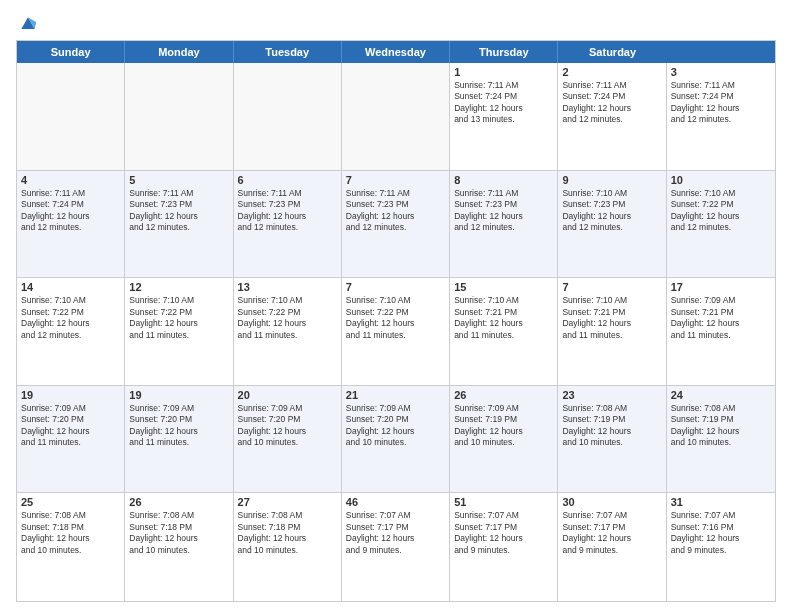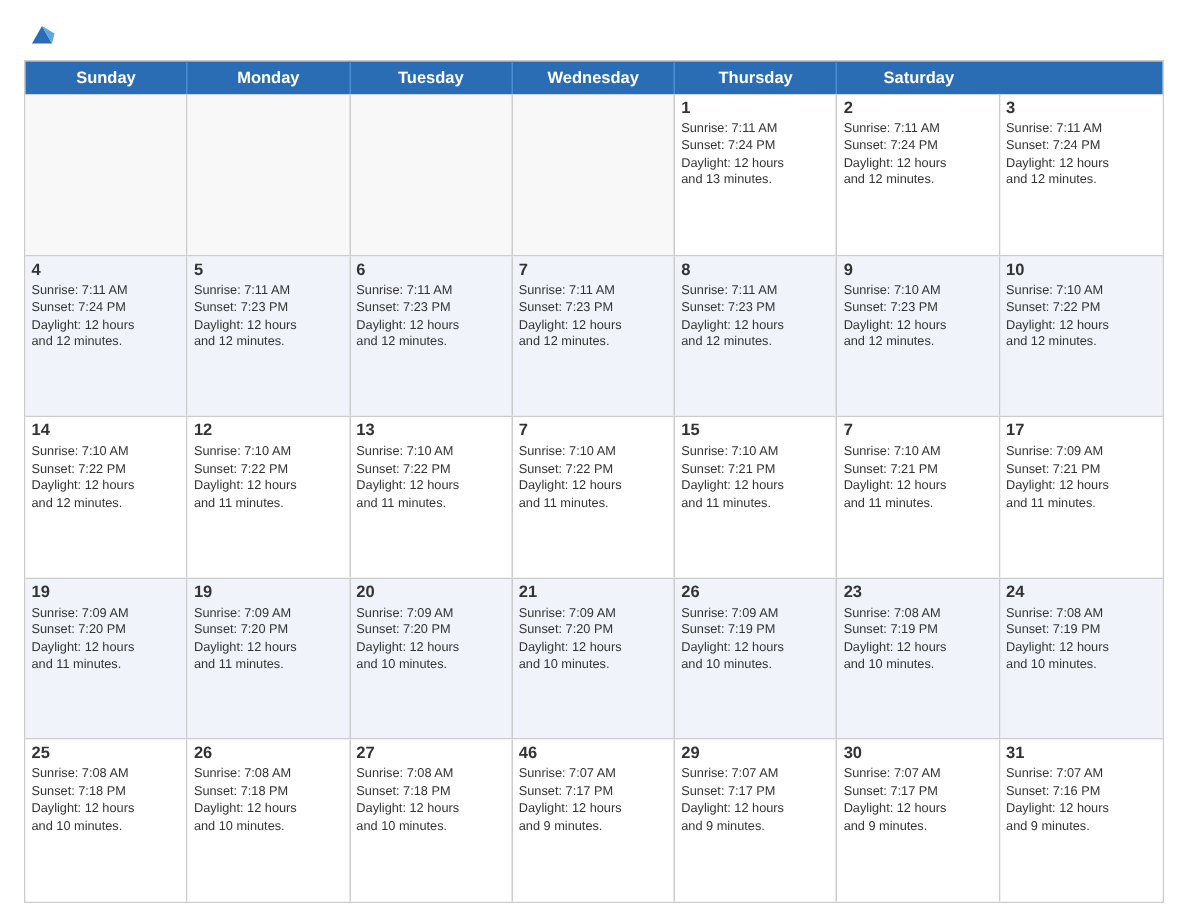--- a/index.html
+++ b/index.html
@@ -349,21 +349,21 @@
 and 10 minutes.</div>
           </div>
           <div class="cell has-data">
             <div class="cell-day">46</div>
             <div class="cell-info" style="white-space: pre-line;">Sunrise: 7:07 AM
 Sunset: 7:17 PM
 Daylight: 12 hours
 and 9 minutes.</div>
           </div>
           <div class="cell has-data">
-            <div class="cell-day">29</div>
+            <div class="cell-day">51</div>
             <div class="cell-info" style="white-space: pre-line;">Sunrise: 7:07 AM
 Sunset: 7:17 PM
 Daylight: 12 hours
 and 9 minutes.</div>
           </div>
           <div class="cell has-data">
             <div class="cell-day">30</div>
             <div class="cell-info" style="white-space: pre-line;">Sunrise: 7:07 AM
 Sunset: 7:17 PM
 Daylight: 12 hours

